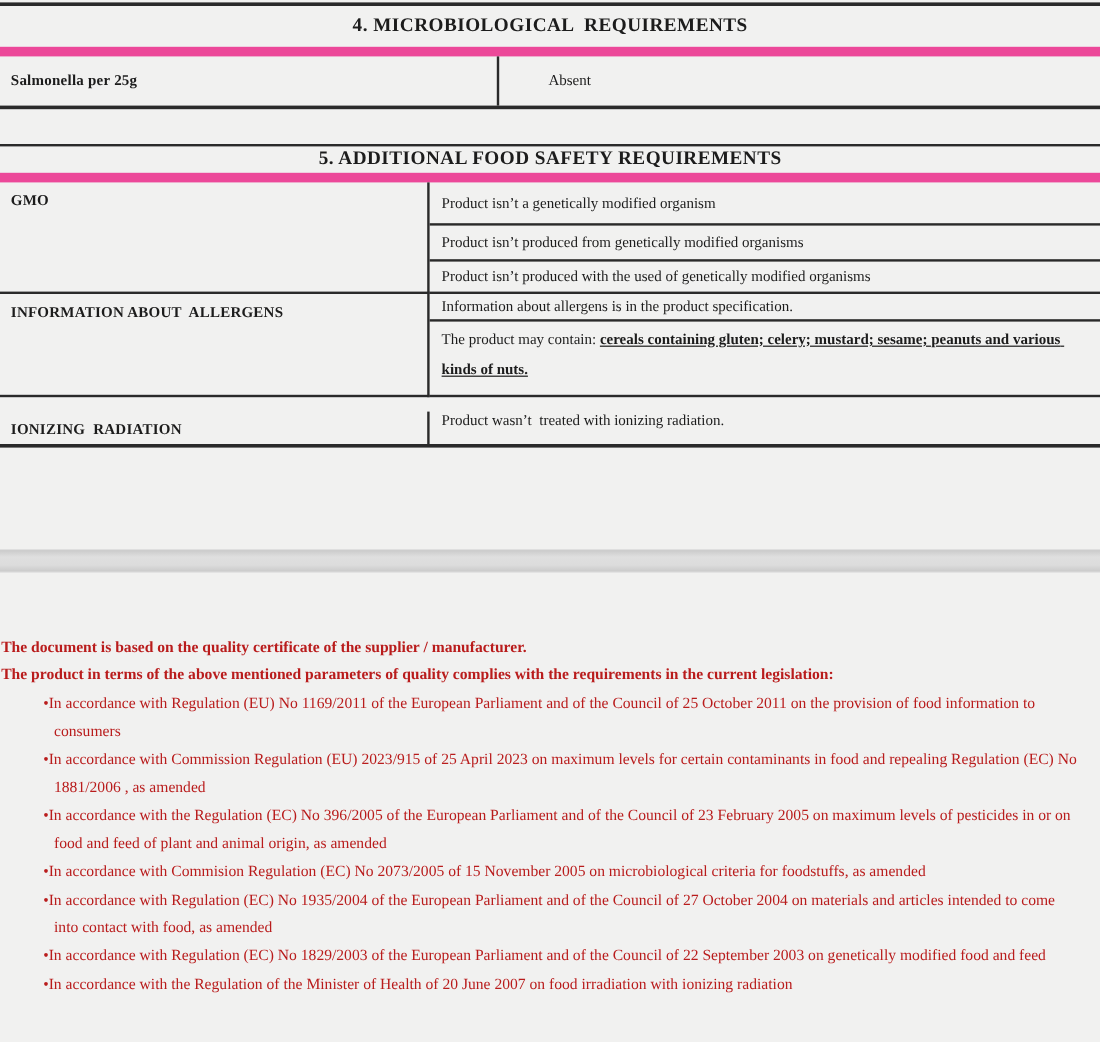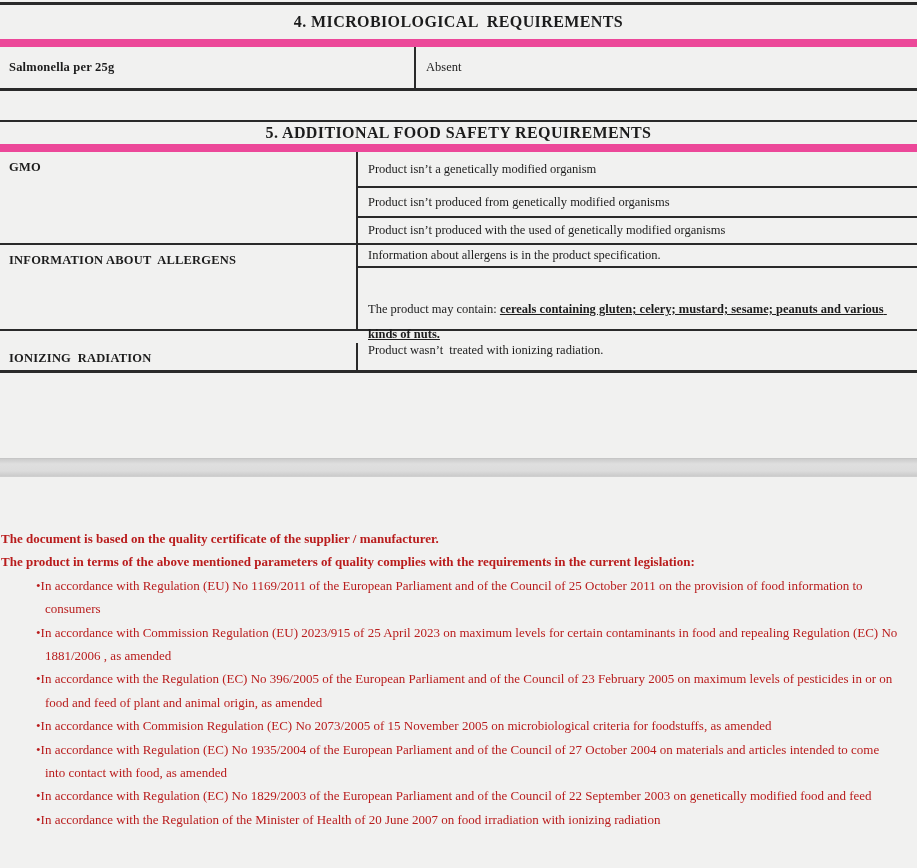--- a/index.html
+++ b/index.html
@@ -31,20 +31,21 @@
     padding: 0 8px 0 9px;
     font-weight: bold; font-size: 12.5px; letter-spacing: 0.2px;
     display: flex; align-items: center;
     white-space: pre-wrap;
   }
   .value-cell {
     flex: 1; padding: 0 10px;
     font-size: 12.5px;
     display: flex; align-items: center;
     white-space: pre-wrap;
+    margin-left: 31px;
   }
 
   .t5-grid {
     display: grid;
     grid-template-columns: 358px 1fr;
     grid-template-rows: 36px 30px 27px 23px 63px 39px;
   }
   .t5-label {
     border-right: 2px solid #2a2a2a;
     padding: 8px 8px 0 9px;
@@ -55,21 +56,21 @@
   .lbl-allerg    { grid-column: 1; grid-row: 4 / span 2; border-bottom: 2px solid #2a2a2a; }
   .lbl-radiation { grid-column: 1; grid-row: 6; margin-top: 12px; }
   .t5-val {
     grid-column: 2;
     padding: 0 10px; font-size: 12.5px;
     display: flex; align-items: center;
     white-space: pre-wrap;
   }
   .t5-val.bordered { border-bottom: 2px solid #2a2a2a; }
   .val-allerg2 {
-    display: block; padding-top: 3px; line-height: 25px; margin-top: 26px;
+    display: block; padding-top: 3px; line-height: 25px;
   }
   .emph { font-weight: bold; text-decoration: underline; }
 
   
   .page-band {
     position: absolute; left: 0; top: 458px; width: 917px; height: 19px;
     background: linear-gradient(180deg, #cccccc 0%, #dfdfdf 30%, #dcdcdc 70%, #cbcbcb 100%);
     border-top: 1px solid #c6c6c6; border-bottom: 1px solid #cfcfcf;
   }
 

